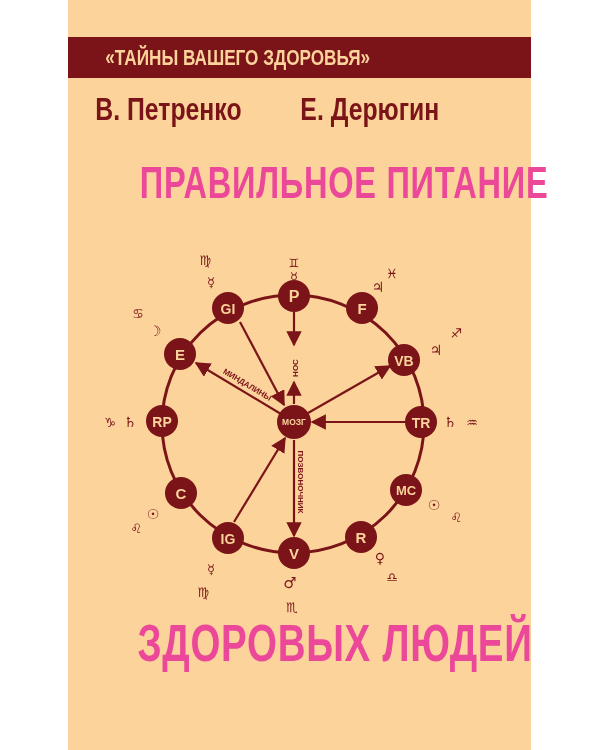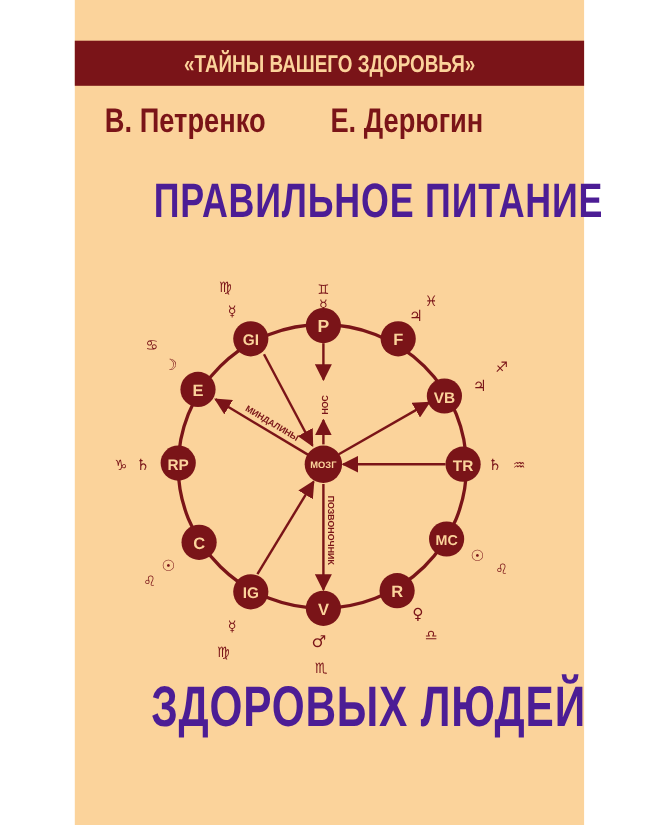--- a/index.html
+++ b/index.html
@@ -4,36 +4,36 @@
 <style>
   html, body { margin:0; padding:0; background:#ffffff; }
   body { width:600px; height:750px; position:relative; overflow:hidden; }
   .cover {
     position:absolute; left:68px; top:0; width:463px; height:750px;
     background:#FBD39B;
   }
   .series-band {
     position:absolute; left:68px; top:37px; width:463px; height:41px;
     background:#7A1418;
-    display:flex; align-items:center; justify-content:center;
+    display:flex; align-items:center; 
   }
   .series-text {
     color:#FBD39B; font-family:"Liberation Sans", sans-serif; font-weight:bold;
     font-size:22px; letter-spacing:0px; transform:scaleX(0.78); white-space:nowrap;
   }
   .authors {
     position:absolute; left:68px; top:92px; width:398px; text-align:center;
     font-family:"Liberation Sans", sans-serif; font-weight:bold; color:#7A1418;
     font-size:31px; white-space:nowrap;
   }
   .authors span { display:inline-block; transform:scaleX(0.8); }
   .author-gap { display:inline-block; width:6px; }
   .title1, .title2 {
     position:absolute; left:68px; width:463px; text-align:center;
-    font-family:"Liberation Sans", sans-serif; font-weight:bold; color:#4c1d95;
+    font-family:"Liberation Sans", sans-serif; font-weight:bold; color:#ec4899;
     white-space:nowrap;
   }
   .title1 { top:158px; font-size:44px; }
   .title2 { top:613px; font-size:52px; }
   .title1 span, .title2 span { display:inline-block; transform:scaleX(0.74); letter-spacing:1px; }
   svg.diagram { position:absolute; left:0; top:0; }
   .node-label { font-family:"Liberation Sans", sans-serif; font-weight:bold; fill:#FBD39B; }
   .sym { font-family:"DejaVu Sans", sans-serif; fill:#7A1418; }
   .axis-label { font-family:"Liberation Sans", sans-serif; font-weight:bold; fill:#7A1418; font-size:8px; }
 </style>

